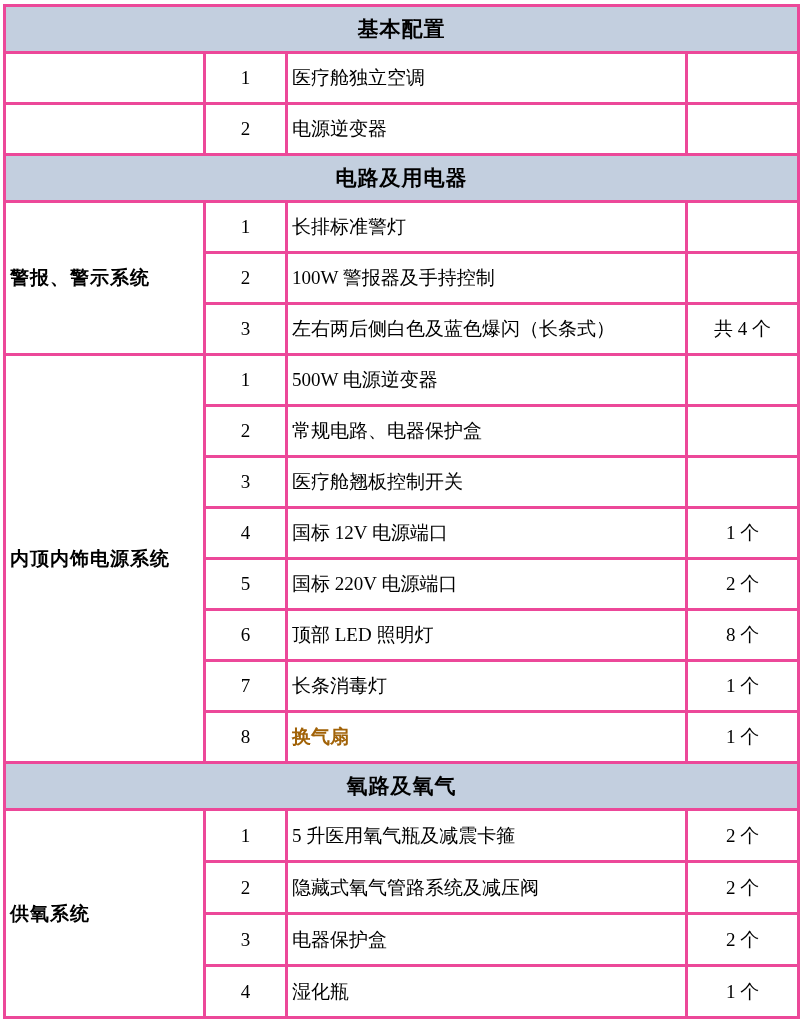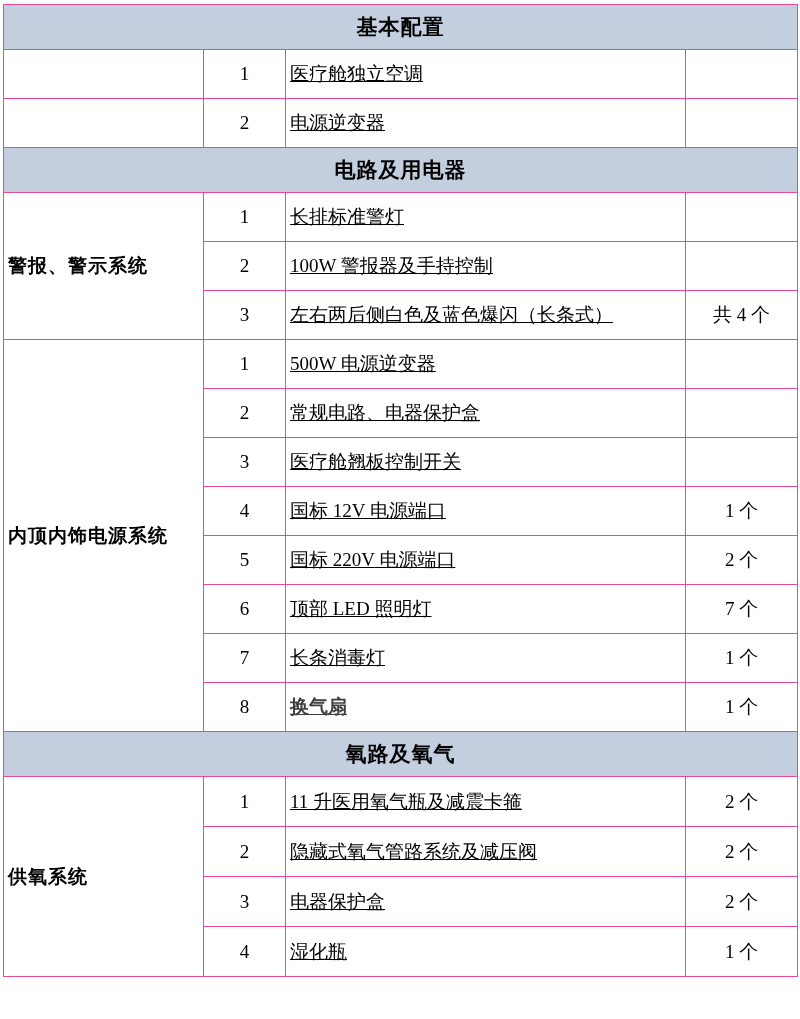--- a/index.html
+++ b/index.html
@@ -21,21 +21,21 @@
     box-sizing: border-box;
   }
   table.spec {
     border-collapse: collapse;
     width: 794px;
     margin-left: 3px;
     margin-top: 4px;
     table-layout: fixed;
   }
   table.spec td {
-    border: 1px solid #ec4899;
+    border: 3px solid #ec4899;
     padding: 0 4px;
     font-size: 19px;
     line-height: 1.15;
     vertical-align: middle;
     background: #ffffff;
   }
   
   col.c-group { width: 200px; }
   col.c-num   { width: 82px; }
   col.c-item  { width: 400px; }
@@ -54,33 +54,32 @@
     font-size: 19px;
   }
   td.group {
     font-weight: bold;
     font-size: 20px;
     letter-spacing: 1px;
   }
   td.item {
     text-align: left;
     padding-left: 6px;
-    text-decoration: underline;
   }
   td.qty {
     text-align: center;
     padding-left: 6px;
   }
   td.blank {
     height: 48px;
   }
   .row-h td { height: 48px; }
   .row-h2 td { height: 49px; }
   .red {
-    color: #404040;
+    color: #a16207;
     font-weight: bold;
   }
 </style>
 </head>
 <body>
 
 <div class="sheet">
   <table class="spec">
     <colgroup>
       <col class="c-group">
@@ -150,41 +149,41 @@
         <td class="qty">1 个</td>
       </tr>
       <tr class="row-h">
         <td class="num">5</td>
         <td class="item">国标 220V 电源端口</td>
         <td class="qty">2 个</td>
       </tr>
       <tr class="row-h">
         <td class="num">6</td>
         <td class="item">顶部 LED 照明灯</td>
-        <td class="qty">7 个</td>
+        <td class="qty">8 个</td>
       </tr>
       <tr class="row-h">
         <td class="num">7</td>
         <td class="item">长条消毒灯</td>
         <td class="qty">1 个</td>
       </tr>
       <tr class="row-h">
         <td class="num">8</td>
         <td class="item red">换气扇</td>
         <td class="qty">1 个</td>
       </tr>
 
       <tr class="section-row">
         <td colspan="4">氧路及氧气</td>
       </tr>
 
       <tr class="row-h2">
         <td class="group" rowspan="4">供氧系统</td>
         <td class="num">1</td>
-        <td class="item">11 升医用氧气瓶及减震卡箍</td>
+        <td class="item">5 升医用氧气瓶及减震卡箍</td>
         <td class="qty">2 个</td>
       </tr>
       <tr class="row-h2">
         <td class="num">2</td>
         <td class="item">隐藏式氧气管路系统及减压阀</td>
         <td class="qty">2 个</td>
       </tr>
       <tr class="row-h2">
         <td class="num">3</td>
         <td class="item">电器保护盒</td>

